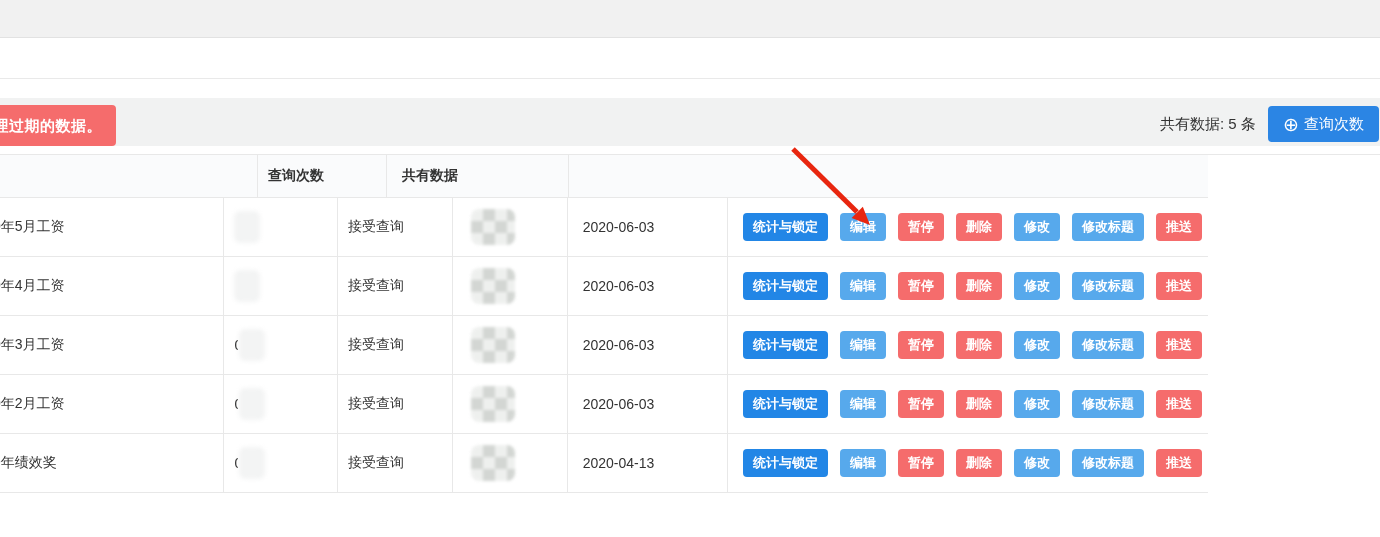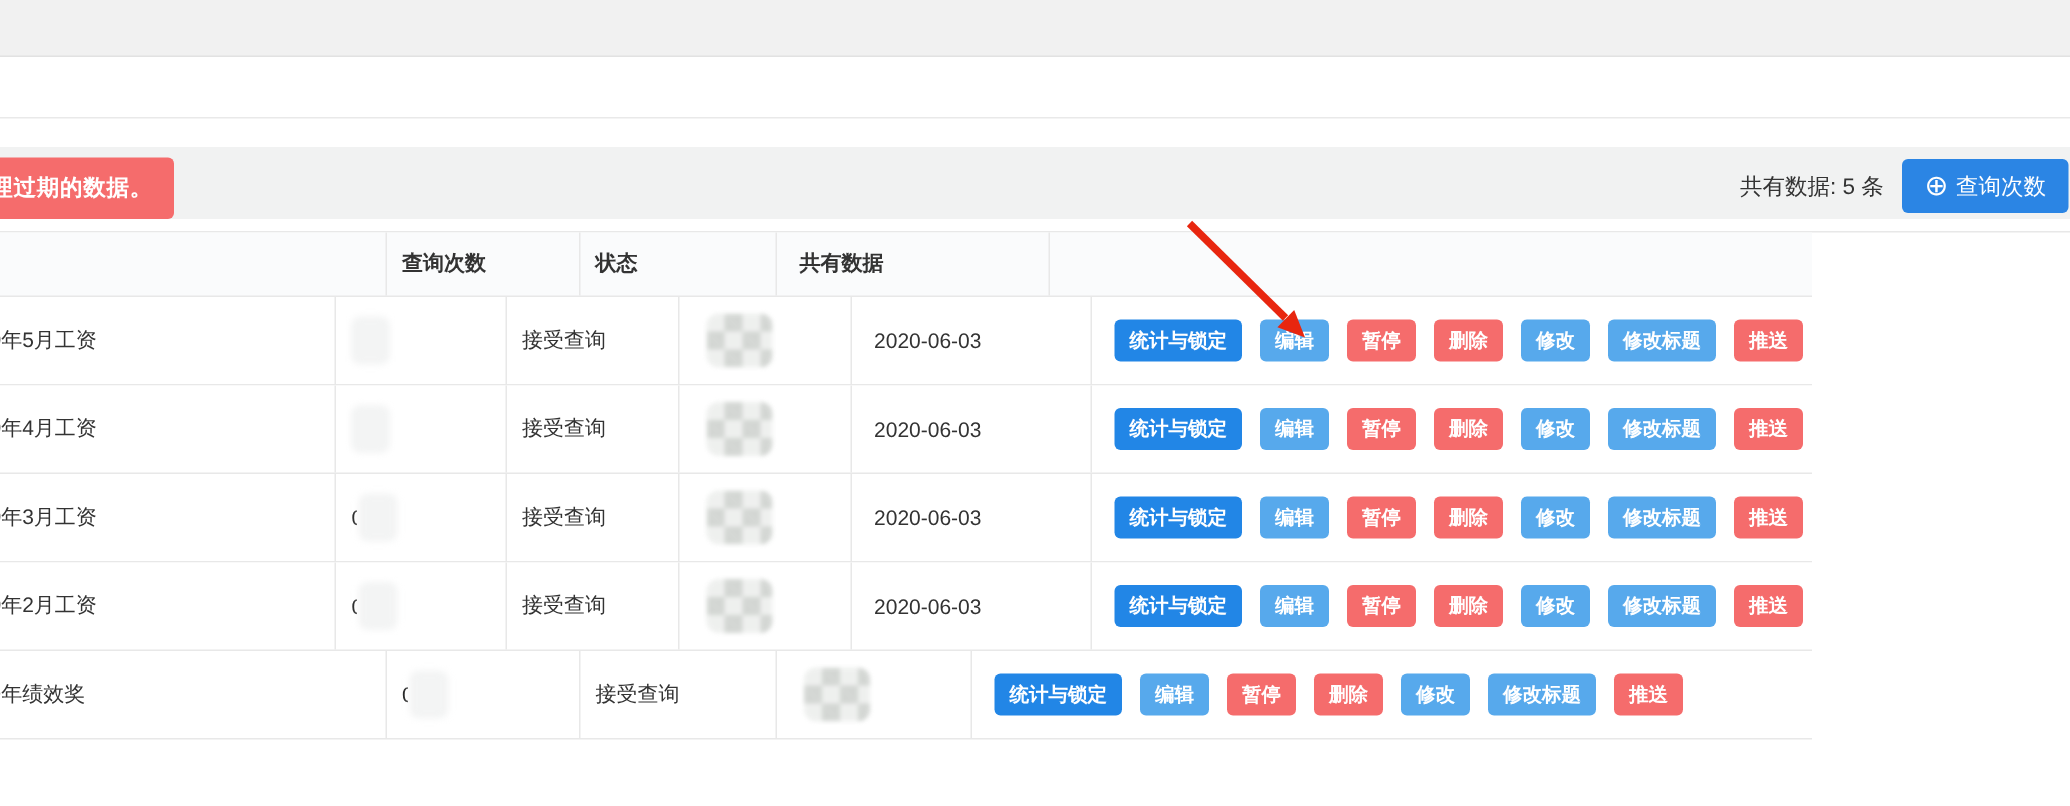--- a/index.html
+++ b/index.html
@@ -79,21 +79,20 @@
 
 <button class="upload-btn">
   <span class="plus-circle">⊕</span>
   <span>查询次数</span>
 </button>
 
 <div class="table">
   <div class="trow thead">
     <div class="tcell col-0"></div>
     <div class="tcell col-1">查询次数</div>
-    <div class="tcell col-2">状态</div>
     <div class="tcell col-4">共有数据</div>
   </div>
   <div id="table-body">
       <div class="trow tbody-row">
         <div class="tcell col-0">
           <span class="row-title">0年5月工资</span>
         </div>
         <div class="tcell col-1">
           <span class="blur-blob"></span>
         </div>
@@ -210,20 +209,23 @@
         </div>
         <div class="tcell col-1">
           <span class="partial-zero">0</span>
           <span class="blur-blob"></span>
         </div>
         <div class="tcell col-2">
           <span>接受查询</span>
         </div>
         <div class="tcell col-3">
           <span class="mosaic"></span>
+        </div>
+        <div class="tcell col-4">
+          <span>2020-04-13</span>
         </div>
         <div class="tcell col-5">
           <div class="ops">
             <button class="abtn" style="background: rgb(34, 134, 230);">统计与锁定</button>
             <button class="abtn" style="background: rgb(87, 169, 236);">编辑</button>
             <button class="abtn" style="background: rgb(245, 108, 108);">暂停</button>
             <button class="abtn" style="background: rgb(245, 108, 108);">删除</button>
             <button class="abtn" style="background: rgb(87, 169, 236);">修改</button>
             <button class="abtn" style="background: rgb(87, 169, 236);">修改标题</button>
             <button class="abtn" style="background: rgb(245, 108, 108);">推送</button>

